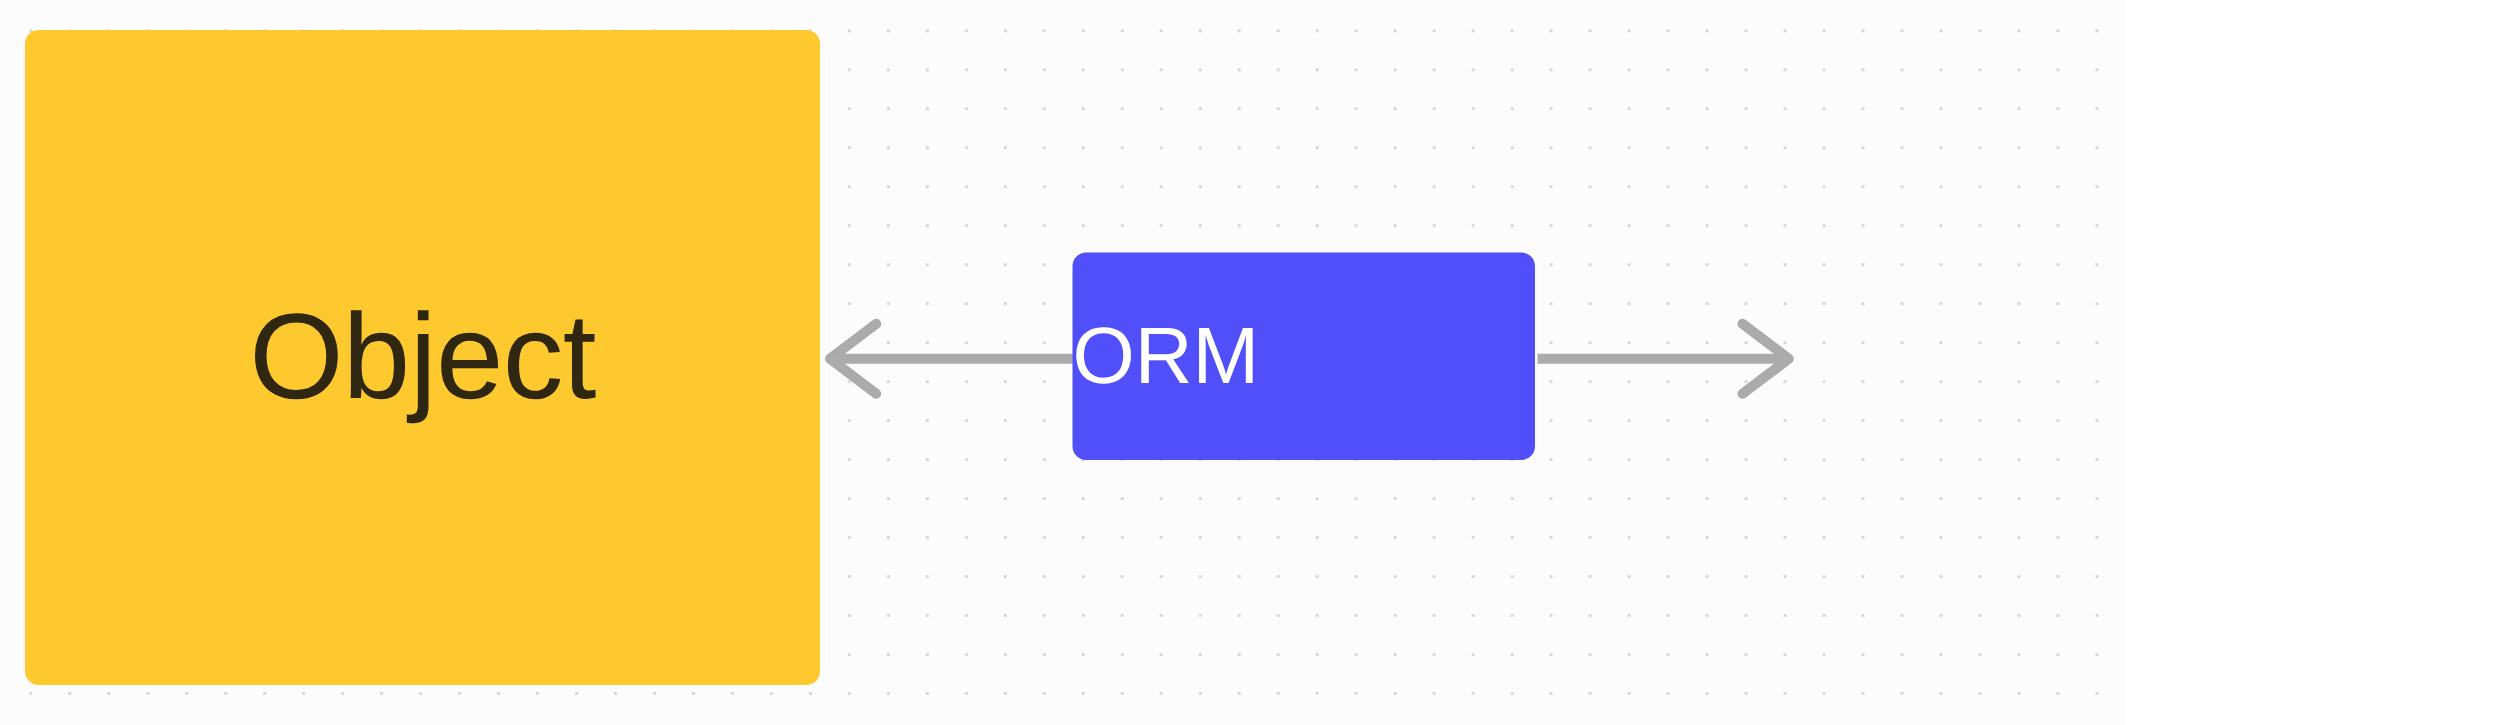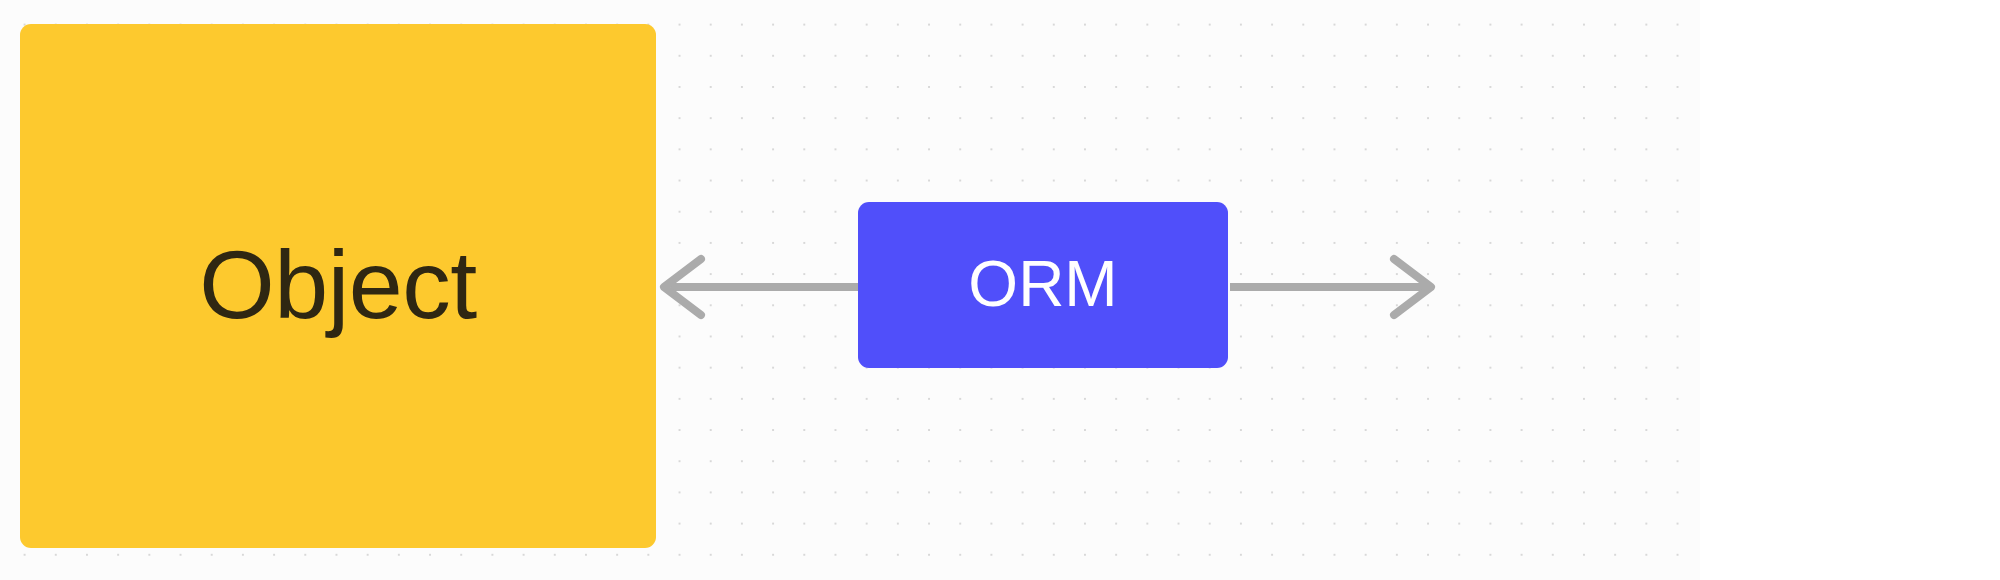--- a/index.html
+++ b/index.html
@@ -46,21 +46,21 @@
   .node-orm {
     position: absolute;
     left: 858px;
     top: 202px;
     width: 370px;
     height: 166px;
     background: #504FFA;
     border-radius: 11px;
     display: flex;
     align-items: center;
-    justify-content: center;
+    justify-content: flex-start;
     box-sizing: border-box;
   }
   .node-orm .label {
     font-size: 64px;
     line-height: 1;
     color: #ffffff;
     letter-spacing: 0px;
     white-space: nowrap;
     padding-bottom: 3px;
   }

